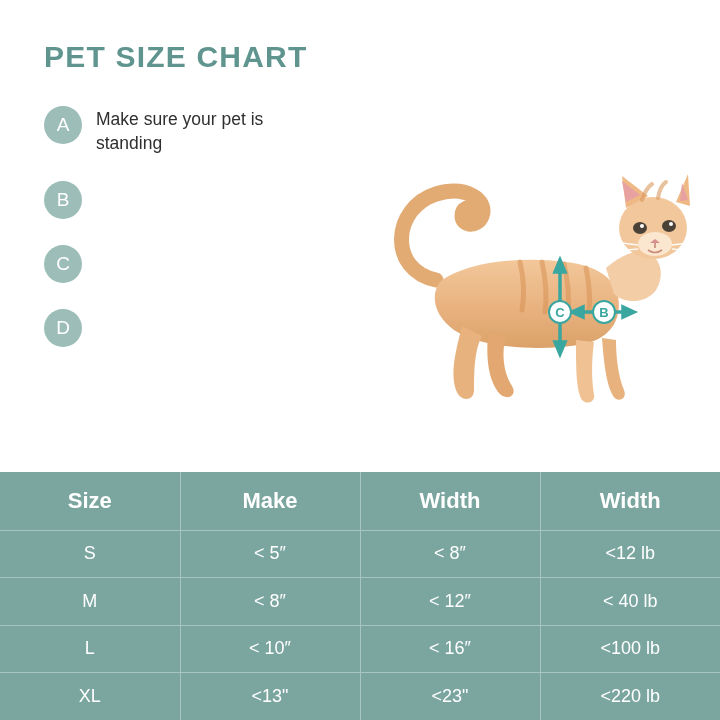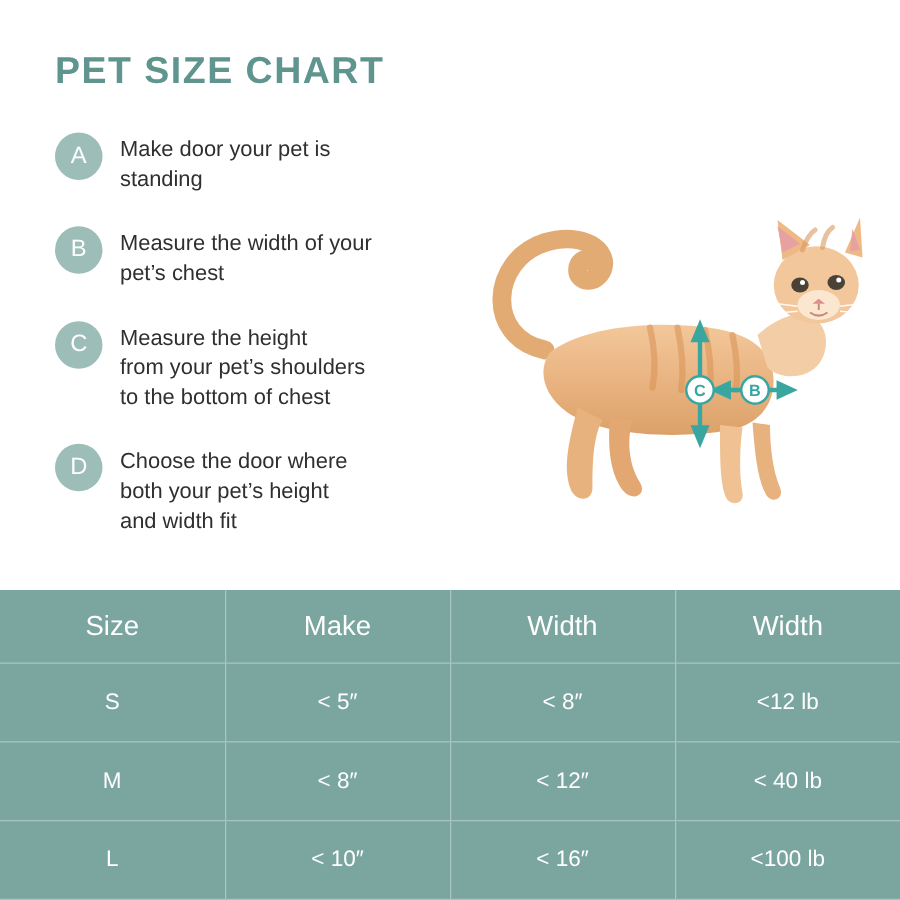--- a/index.html
+++ b/index.html
@@ -103,21 +103,21 @@
     color: #ffffff;
   }
   table {
     width: 100%;
     height: 100%;
     border-collapse: collapse;
     table-layout: fixed;
   }
   th {
     font-size: 22px;
-    font-weight: normal;
+    font-weight: bold;
     height: 58px;
     vertical-align: middle;
     border-bottom: 1px solid #a8c6c1;
     margin-top: 35px;
   }
   td {
     font-size: 18px;
     text-align: center;
     height: 44px;
     vertical-align: middle;
@@ -130,39 +130,31 @@
 </head>
 <body>
 
 <div id="page">
 
   <div class="title">PET SIZE CHART</div>
 
   <div class="steps">
     <div class="step">
       <div class="badge">A</div>
-      <div class="step-text">Make door your pet is
+      <div class="step-text">Make sure your pet is
 standing</div>
     </div>
     <div class="step">
       <div class="badge">B</div>
-      <div class="step-text">Measure the width of your
-pet’s chest</div>
     </div>
     <div class="step">
       <div class="badge">C</div>
-      <div class="step-text">Measure the height
-from your pet’s shoulders
-to the bottom of chest</div>
     </div>
     <div class="step">
       <div class="badge">D</div>
-      <div class="step-text">Choose the door where
-both your pet’s height
-and width fit</div>
     </div>
   </div>
 
   <div class="cat-area">
     <svg class="cat-svg" width="340" height="300" viewBox="0 0 340 300">
       <defs>
         <linearGradient id="fur" x1="0" y1="0" x2="0" y2="1">
           <stop offset="0%" stop-color="#f3c79a"></stop>
           <stop offset="55%" stop-color="#e8b27f"></stop>
           <stop offset="100%" stop-color="#dba169"></stop>
@@ -249,17 +241,23 @@
           <td class="col-div">&lt; 8″</td>
           <td class="col-div">&lt; 12″</td>
           <td>&lt; 40 lb</td>
         </tr>
         <tr>
           <td class="col-div">L</td>
           <td class="col-div">&lt; 10″</td>
           <td class="col-div">&lt; 16″</td>
           <td>&lt;100 lb</td>
         </tr>
+        <tr class="last-row">
+          <td class="col-div">XL</td>
+          <td class="col-div">&lt;13"</td>
+          <td class="col-div">&lt;23"</td>
+          <td>&lt;220 lb</td>
+        </tr>
       </tbody>
     </table>
   </div>
 
 </div>
 
 </body></html>

